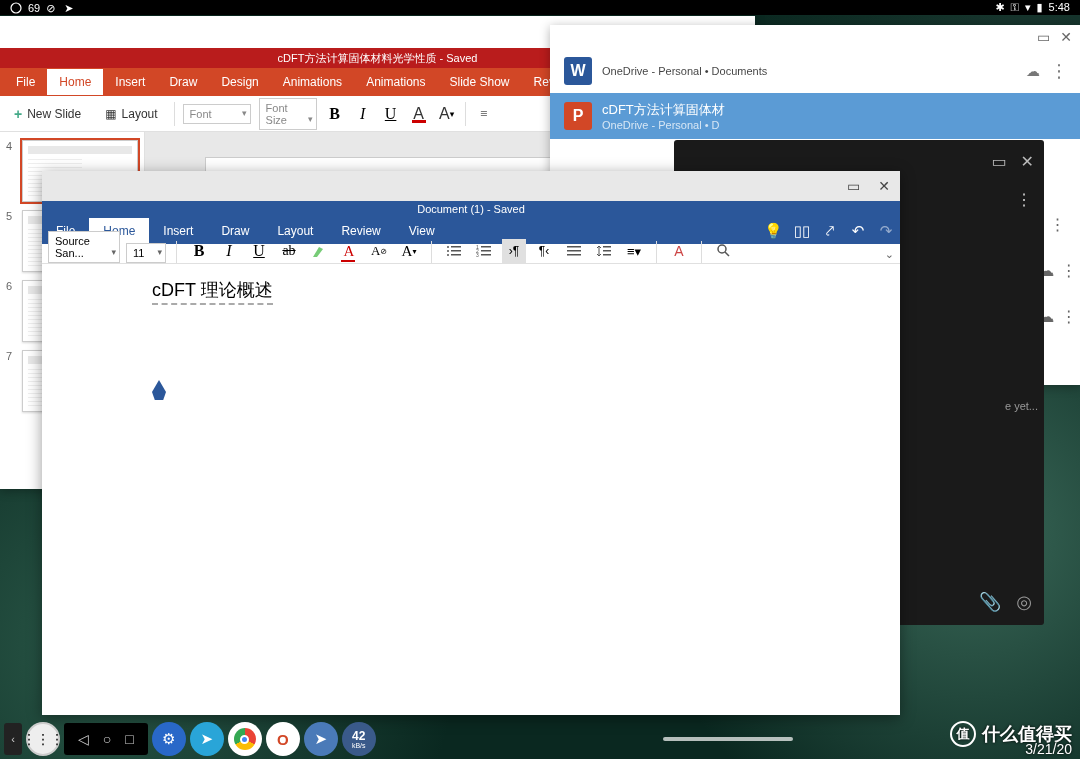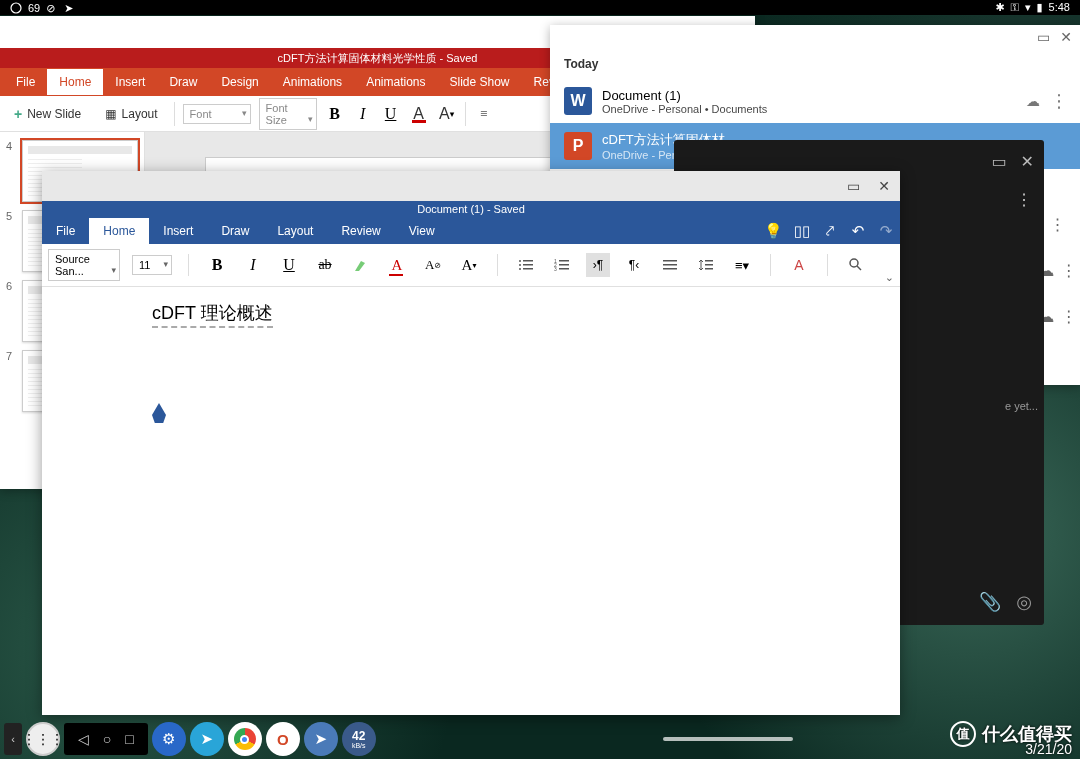--- a/index.html
+++ b/index.html
@@ -59,21 +59,21 @@
 
 
 .word-window { position:absolute; top:171px; left:42px; width:858px; height:544px; background:#fff; box-shadow:0 3px 14px rgba(0,0,0,0.4); }
 .word-chrome { height:30px; background:#e8e8e8; display:flex; justify-content:flex-end; align-items:center; gap:18px; padding:0 10px; color:#444; font-size:14px; }
 .word-titlebar { height:16px; background:#2b579a; color:#fff; font-size:11px; text-align:center; line-height:16px; }
 .word-tabs { height:27px; background:#2b579a; display:flex; align-items:center; }
 .word-tab { padding:6px 14px; font-size:12px; color:#fff; cursor:pointer; }
 .word-tab.active { background:#fff; color:#2b579a; }
 .word-tabs .spacer{flex:1;}
 .word-ticon { color:#fff; width:28px; text-align:center; font-size:15px; }
-.word-ribbon { height:43px; border-bottom:1px solid #e0e0e0; display:flex; align-items:center; gap:12px; padding:0 6px; position:relative; }
+.word-ribbon { height:20px; border-bottom:1px solid #e0e0e0; display:flex; align-items:flex-end; gap:6px; padding:0 6px; position:relative; }
 .wr-dd { border:1px solid #ccc; padding:3px 16px 3px 6px; font-size:11px; position:relative; background:#fff; }
 .wr-dd::after{content:"▾";position:absolute;right:3px;font-size:9px;color:#666;}
 .wr-ico { width:24px; height:24px; display:flex; align-items:center; justify-content:center; font-family:Georgia,serif; cursor:pointer; }
 .wr-sep { width:1px; height:22px; background:#ddd; margin:0 4px; }
 .wr-exp { position:absolute; right:6px; bottom:2px; font-size:11px; color:#666; }
 .word-page { padding:14px 110px; }
 .word-page .content-line { font-size:18px; border-bottom:2px dashed #aaa; display:inline-block; padding-bottom:1px; }
 .cursor-drop { width:14px; height:20px; background:#2b579a; clip-path:polygon(50% 0,100% 60%,80% 100%,20% 100%,0 60%); margin-top:75px; }
 
 
@@ -181,25 +181,23 @@
     <div class="slide-edge"></div>
   </div>
  </div>
 </div>
 
 <div class="recent-panel">
  <div class="controls">
   <span>▭</span>
   <span>✕</span>
  </div>
- <div class="recent-h">Today</div>
  <div class="recent-item">
   <div class="doc-ico word">W</div>
   <div class="recent-txt">
-   <div class="t1">Document (1)</div>
    <div class="t2">OneDrive - Personal • Documents</div>
   </div>
   <div class="recent-cloud">☁</div>
   <div class="recent-more">⋮</div>
  </div>
  <div class="recent-item sel">
   <div class="doc-ico ppt">P</div>
   <div class="recent-txt">
    <div class="t1">cDFT方法计算固体材</div>
    <div class="t2">OneDrive - Personal • D</div>

